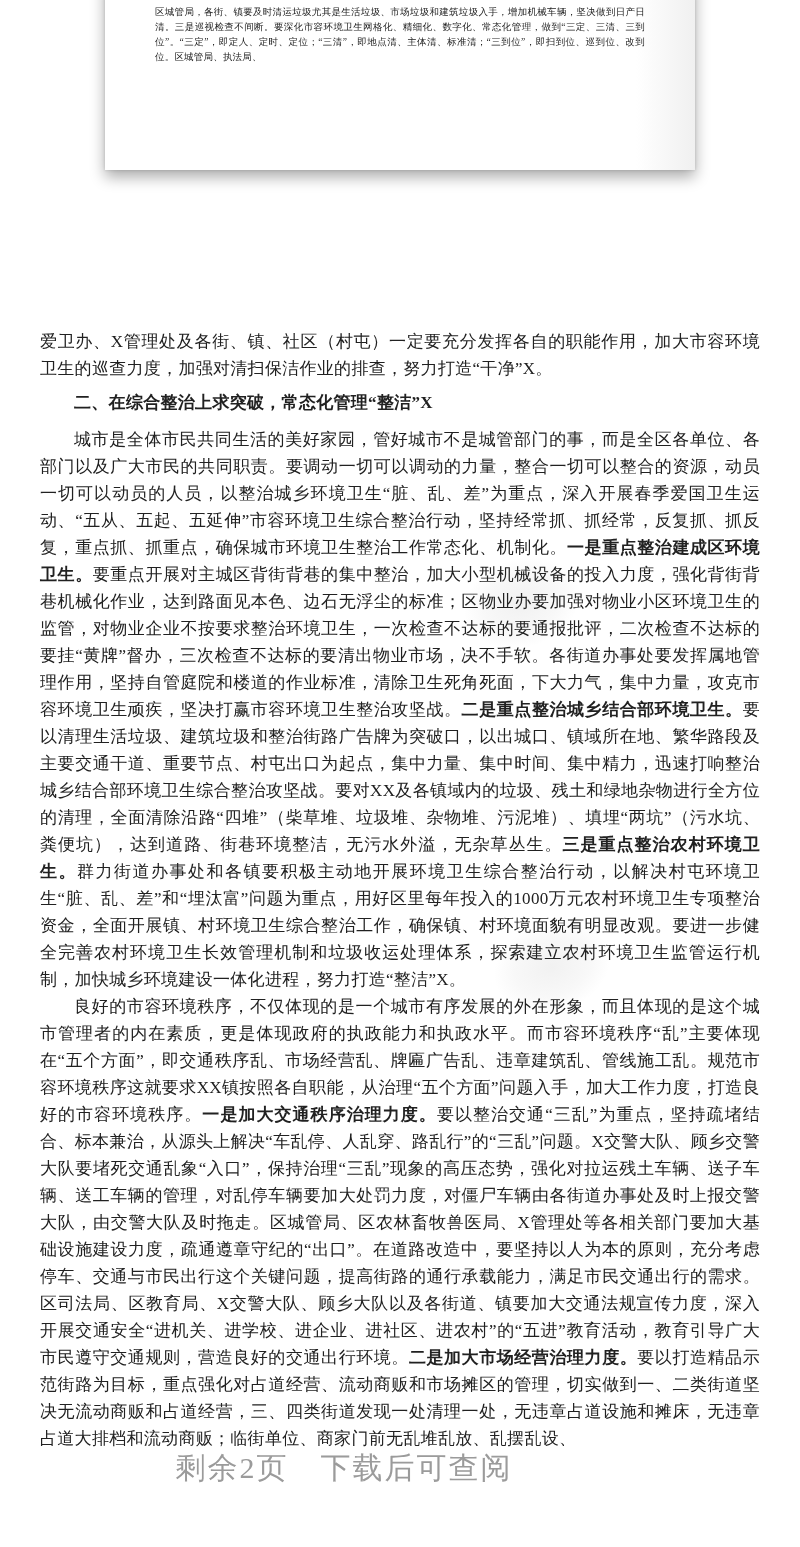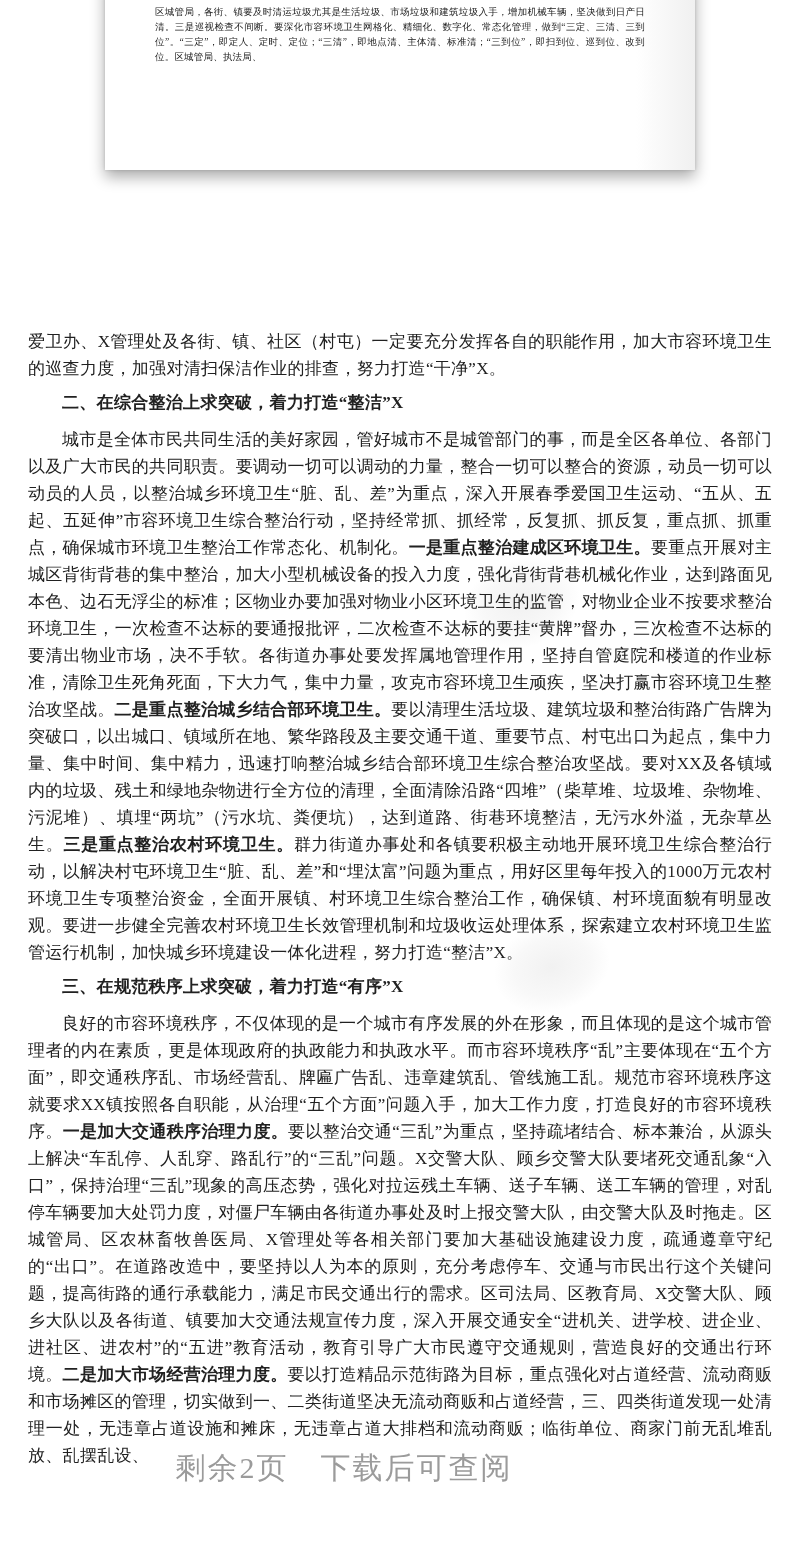--- a/index.html
+++ b/index.html
@@ -16,21 +16,21 @@
     box-sizing:border-box;
     padding:27px 50px 0 50px;
   }
   .preview-text{
     font-size:9.5px;line-height:15px;font-weight:normal;color:#222;
     text-align:justify;letter-spacing:.2px;
   }
   
   .doc{
     position:absolute;top:328px;left:0;width:800px;
-    box-sizing:border-box;padding:0 28px;
+    box-sizing:border-box;padding:0 40px;
     font-size:17px;line-height:27px;color:#212121;
     text-align:justify;letter-spacing:.3px;
   }
   .para{margin:0;text-indent:2em;}
   .para.no-indent{text-indent:0;}
   .para.heading{font-weight:bold;margin:7px 0 10px 0;}
   .b{font-weight:bold;}
   
   .watermark{
     position:absolute;width:120px;height:90px;border-radius:50%;
@@ -50,19 +50,18 @@
 
 <div class="preview-card">
   <div class="preview-text">区城管局，各街、镇要及时清运垃圾尤其是生活垃圾、市场垃圾和建筑垃圾入手，增加机械车辆，坚决做到日产日清。三是巡视检查不间断。要深化市容环境卫生网格化、精细化、数字化、常态化管理，做到“三定、三清、三到位”。“三定”，即定人、定时、定位；“三清”，即地点清、主体清、标准清；“三到位”，即扫到位、巡到位、改到位。区城管局、执法局、</div>
 </div>
 
 <div class="watermark wm1"></div>
 <div class="watermark wm2"></div>
 
 <div class="doc">
     <p class="para no-indent"><span>爱卫办、X管理处及各街、镇、社区（村屯）一定要充分发挥各自的职能作用，加大市容环境卫生的巡查力度，加强对清扫保洁作业的排查，努力打造“干净”X。</span></p>
-    <p class="para heading"><span class="b">二、在综合整治上求突破，着力打造“整洁”X</span></p>
+    <p class="para heading"><span class="b">二、在综合整治上求突破，常态化管理“整洁”X</span></p>
     <p class="para"><span>城市是全体市民共同生活的美好家园，管好城市不是城管部门的事，而是全区各单位、各部门以及广大市民的共同职责。要调动一切可以调动的力量，整合一切可以整合的资源，动员一切可以动员的人员，以整治城乡环境卫生“脏、乱、差”为重点，深入开展春季爱国卫生运动、“五从、五起、五延伸”市容环境卫生综合整治行动，坚持经常抓、抓经常，反复抓、抓反复，重点抓、抓重点，确保城市环境卫生整治工作常态化、机制化。</span><span class="b">一是重点整治建成区环境卫生。</span><span>要重点开展对主城区背街背巷的集中整治，加大小型机械设备的投入力度，强化背街背巷机械化作业，达到路面见本色、边石无浮尘的标准；区物业办要加强对物业小区环境卫生的监管，对物业企业不按要求整治环境卫生，一次检查不达标的要通报批评，二次检查不达标的要挂“黄牌”督办，三次检查不达标的要清出物业市场，决不手软。各街道办事处要发挥属地管理作用，坚持自管庭院和楼道的作业标准，清除卫生死角死面，下大力气，集中力量，攻克市容环境卫生顽疾，坚决打赢市容环境卫生整治攻坚战。</span><span class="b">二是重点整治城乡结合部环境卫生。</span><span>要以清理生活垃圾、建筑垃圾和整治街路广告牌为突破口，以出城口、镇域所在地、繁华路段及主要交通干道、重要节点、村屯出口为起点，集中力量、集中时间、集中精力，迅速打响整治城乡结合部环境卫生综合整治攻坚战。要对XX及各镇域内的垃圾、残土和绿地杂物进行全方位的清理，全面清除沿路“四堆”（柴草堆、垃圾堆、杂物堆、污泥堆）、填埋“两坑”（污水坑、粪便坑），达到道路、街巷环境整洁，无污水外溢，无杂草丛生。</span><span class="b">三是重点整治农村环境卫生。</span><span>群力街道办事处和各镇要积极主动地开展环境卫生综合整治行动，以解决村屯环境卫生“脏、乱、差”和“埋汰富”问题为重点，用好区里每年投入的1000万元农村环境卫生专项整治资金，全面开展镇、村环境卫生综合整治工作，确保镇、村环境面貌有明显改观。要进一步健全完善农村环境卫生长效管理机制和垃圾收运处理体系，探索建立农村环境卫生监管运行机制，加快城乡环境建设一体化进程，努力打造“整洁”X。</span></p>
-    <p class="para heading"><span class="b">三、在规范秩序上求突破，着力打造“有序”X</span></p>
     <p class="para"><span>良好的市容环境秩序，不仅体现的是一个城市有序发展的外在形象，而且体现的是这个城市管理者的内在素质，更是体现政府的执政能力和执政水平。而市容环境秩序“乱”主要体现在“五个方面”，即交通秩序乱、市场经营乱、牌匾广告乱、违章建筑乱、管线施工乱。规范市容环境秩序这就要求XX镇按照各自职能，从治理“五个方面”问题入手，加大工作力度，打造良好的市容环境秩序。</span><span class="b">一是加大交通秩序治理力度。</span><span>要以整治交通“三乱”为重点，坚持疏堵结合、标本兼治，从源头上解决“车乱停、人乱穿、路乱行”的“三乱”问题。X交警大队、顾乡交警大队要堵死交通乱象“入口”，保持治理“三乱”现象的高压态势，强化对拉运残土车辆、送子车辆、送工车辆的管理，对乱停车辆要加大处罚力度，对僵尸车辆由各街道办事处及时上报交警大队，由交警大队及时拖走。区城管局、区农林畜牧兽医局、X管理处等各相关部门要加大基础设施建设力度，疏通遵章守纪的“出口”。在道路改造中，要坚持以人为本的原则，充分考虑停车、交通与市民出行这个关键问题，提高街路的通行承载能力，满足市民交通出行的需求。区司法局、区教育局、X交警大队、顾乡大队以及各街道、镇要加大交通法规宣传力度，深入开展交通安全“进机关、进学校、进企业、进社区、进农村”的“五进”教育活动，教育引导广大市民遵守交通规则，营造良好的交通出行环境。</span><span class="b">二是加大市场经营治理力度。</span><span>要以打造精品示范街路为目标，重点强化对占道经营、流动商贩和市场摊区的管理，切实做到一、二类街道坚决无流动商贩和占道经营，三、四类街道发现一处清理一处，无违章占道设施和摊床，无违章占道大排档和流动商贩；临街单位、商家门前无乱堆乱放、乱摆乱设、</span></p>
   </div>
 
 <div class="footer">剩余2页　下载后可查阅</div>
 
 </body></html>

